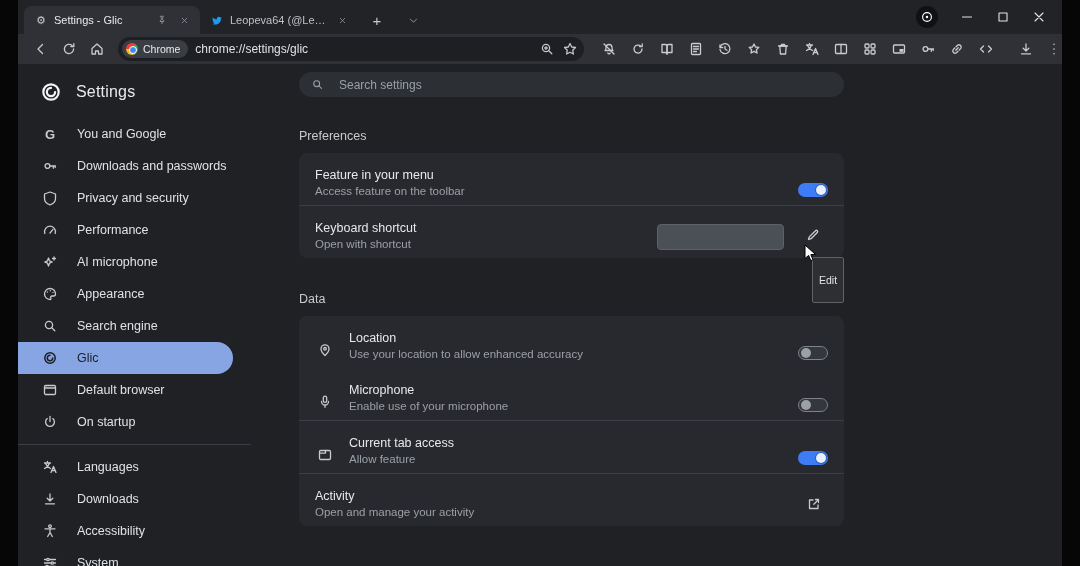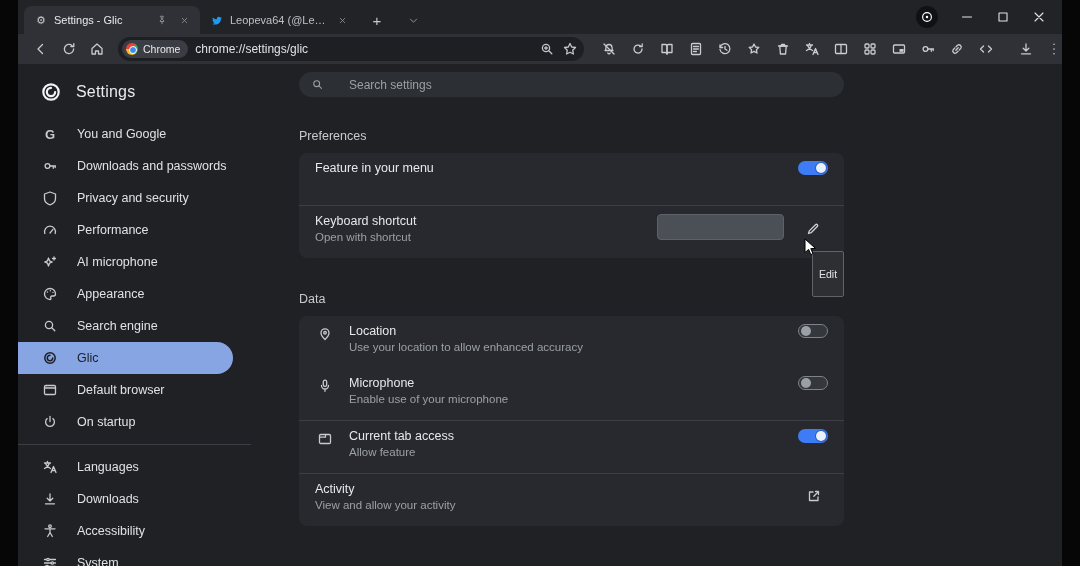--- a/index.html
+++ b/index.html
@@ -62,28 +62,28 @@
   .brand .logo{color:#f1f3f4}
   .brand .logo svg{width:22px;height:22px}
   .brand-title{font-size:16px;font-weight:400;color:#e8eaed;letter-spacing:.2px}
   .nav-item{height:32px;width:215px;display:flex;align-items:center;gap:18px;padding-left:23px;border-radius:0 17px 17px 0;font-size:12.5px;font-weight:500;color:#dfe2e6;cursor:default}
   .nav-item .nico{width:18px;height:18px;display:flex;align-items:center;justify-content:center;color:var(--icon);font-size:13px;font-weight:700;flex:0 0 auto}
   .nav-item.selected{background:var(--sel);color:#1c1e22}
   .nav-item.selected .nico{color:#1c1e22}
   .nav-sep{border:none;border-top:1px solid var(--divider);width:233px;margin:6px 0}
 
   .content{flex:1;padding:8px 0 0 16px;overflow:hidden}
-  .searchpill{width:545px;height:25px;border-radius:13px;background:var(--pill);display:flex;align-items:center;gap:25px;padding:0 12px;color:var(--sub)}
+  .searchpill{width:545px;height:25px;border-radius:13px;background:var(--pill);display:flex;align-items:center;gap:15px;padding:0 12px;color:var(--sub)}
   .searchpill svg{width:13px;height:13px}
   .searchpill input{background:transparent;border:none;outline:none;color:#bdc1c6;font-size:12px;font-family:inherit;flex:1}
   .searchpill input::placeholder{color:#9aa0a6}
   .section-title{margin-top:32px;font-size:12.5px;color:#c8cbce;font-weight:400}
   .section-title.second{margin-top:34px}
   .card{width:545px;margin-top:10px;background:var(--card);border-radius:8px;overflow:visible;position:relative}
-  .row{min-height:52px;display:flex;align-items:flex-start;padding:8px 16px;gap:14px}
+  .row{min-height:52px;display:flex;align-items:flex-end;padding:8px 16px;gap:14px}
   .row .texts{flex:1;display:flex;flex-direction:column;gap:3px}
   .row .rtitle{font-size:12.5px;color:#e6e8ea}
   .row .rsub{font-size:11.5px;color:var(--sub)}
   .row .ricon{width:20px;height:20px;display:flex;align-items:center;justify-content:center;color:var(--icon);flex:0 0 auto}
   .card-divider{border:none;border-top:1px solid var(--divider);margin:0}
 
   
   .toggle{width:30px;height:14px;border-radius:8px;position:relative;flex:0 0 auto;cursor:pointer}
   .toggle .knob{position:absolute;top:2px;width:10px;height:10px;border-radius:50%}
   .toggle[data-state="on"]{background:var(--accent)}
@@ -462,20 +462,21 @@
           </svg>
         <input type="text" placeholder="Search settings" style="">
       </label>
 
       <div class="section-title">Preferences</div>
 
       <div class="card">
         <div class="row">
           <div class="texts">
             <span class="rtitle">Feature in your menu</span>
+            <span class="rsub">Access feature on the toolbar</span>
           </div>
           <div class="toggle" data-state="on">
               <span class="knob"></span>
             </div>
         </div>
         <hr class="card-divider">
         <div class="row">
           <div class="texts">
             <span class="rtitle">Keyboard shortcut</span>
             <span class="rsub">Open with shortcut</span>
@@ -546,21 +547,21 @@
           <div class="toggle" data-state="on">
               <span class="knob"></span>
             </div>
         </div>
 
         <hr class="card-divider">
 
         <div class="row">
           <div class="texts">
             <span class="rtitle">Activity</span>
-            <span class="rsub">View and allow your activity</span>
+            <span class="rsub">Open and manage your activity</span>
           </div>
           <span class="extlink">
             <svg viewBox="0 0 16 16" class="ic">
                 <path d="M7 4H3.5v8.5H12V9"></path>
                 <path d="M9.5 3.5h3v3"></path>
                 <path d="M12.3 3.7L7.8 8.2"></path>
               </svg>
           </span>
         </div>
       </div>

